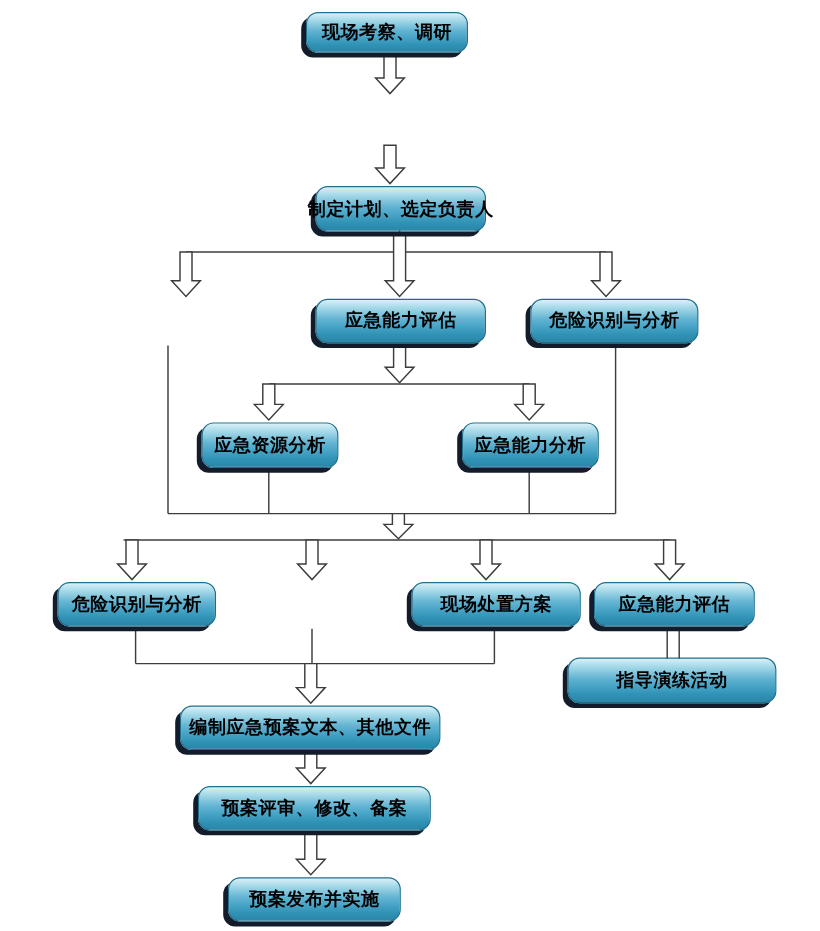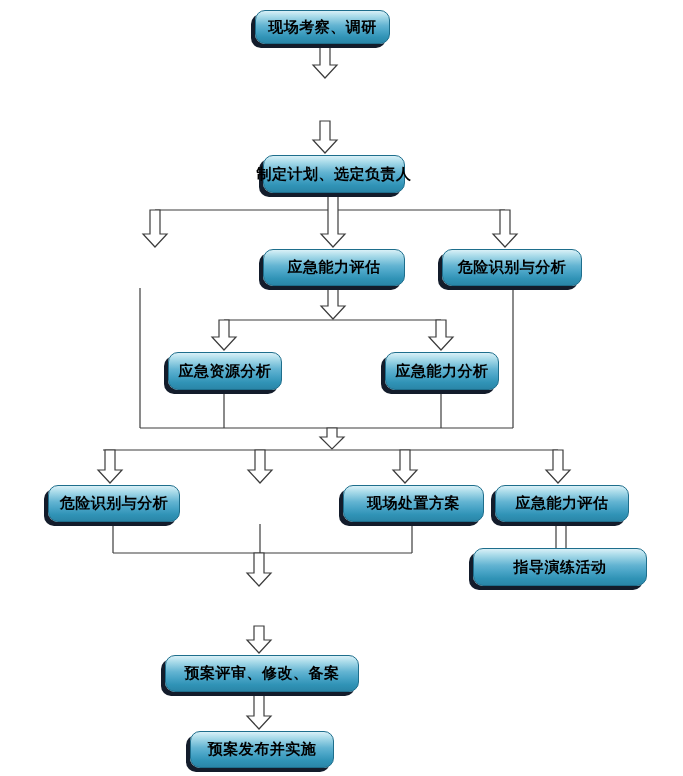--- a/index.html
+++ b/index.html
@@ -72,18 +72,19 @@
   <div class="node" style="left:263px;top:249px;width:140px;height:35px">应急能力评估</div>
   <div class="node" style="left:442px;top:249px;width:138px;height:35px">危险识别与分析</div>
 
   <div class="node" style="left:168px;top:352px;width:112px;height:36px">应急资源分析</div>
   <div class="node" style="left:385px;top:352px;width:112px;height:36px">应急能力分析</div>
 
   <div class="node" style="left:48px;top:485px;width:130px;height:35px">危险识别与分析</div>
   <div class="node" style="left:343px;top:485px;width:139px;height:35px">现场处置方案</div>
   <div class="node" style="left:495px;top:485px;width:132px;height:35px">应急能力评估</div>
 
+  <div class="node" style="left:150px;top:588px;width:215px;height:35px">编制应急预案文本、其他文件</div>
   <div class="node" style="left:473px;top:548px;width:172px;height:36px">指导演练活动</div>
 
   <div class="node" style="left:190px;top:731px;width:142px;height:35px">预案发布并实施</div>
   <div class="node" style="left:165px;top:655px;width:192px;height:35px">预案评审、修改、备案</div>
 
 </div>
 
 </body></html>

